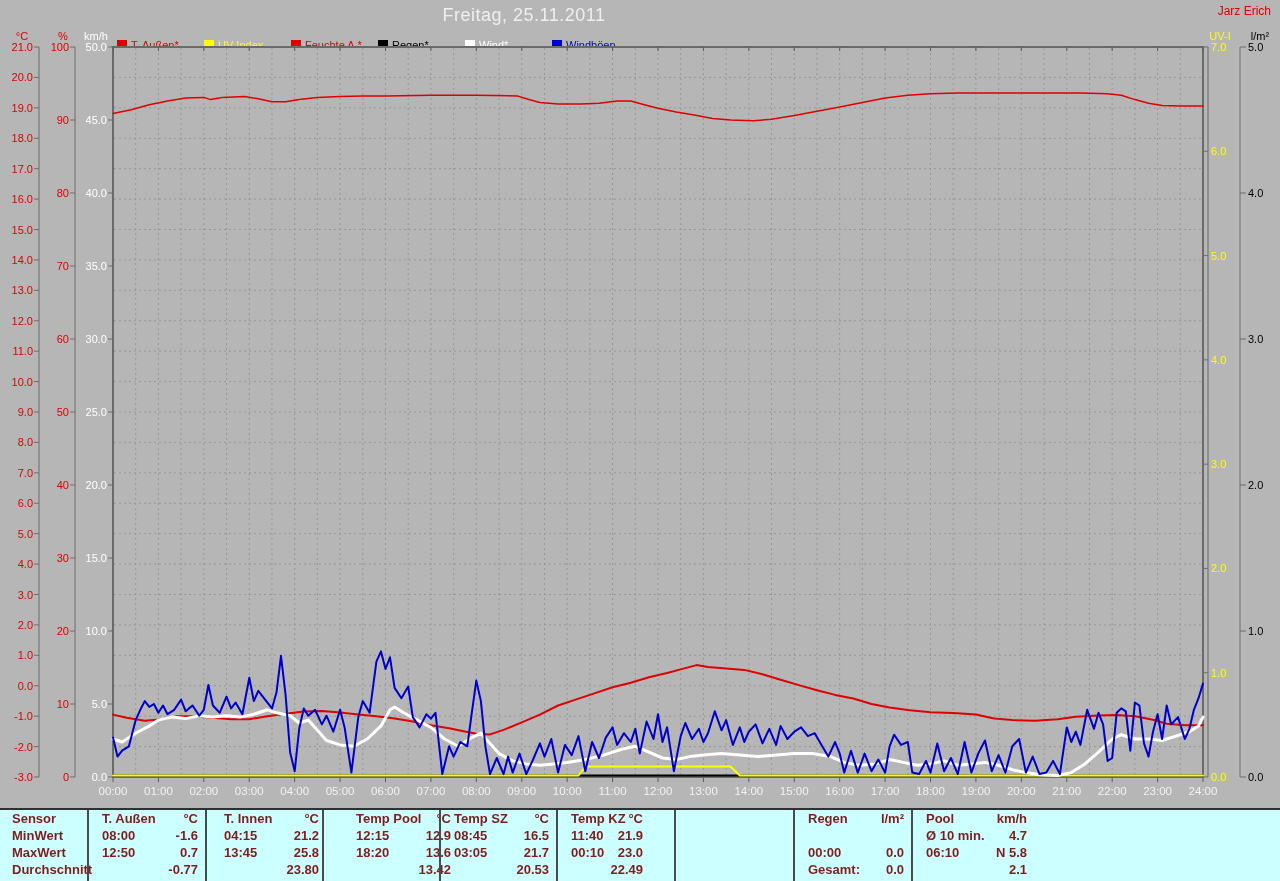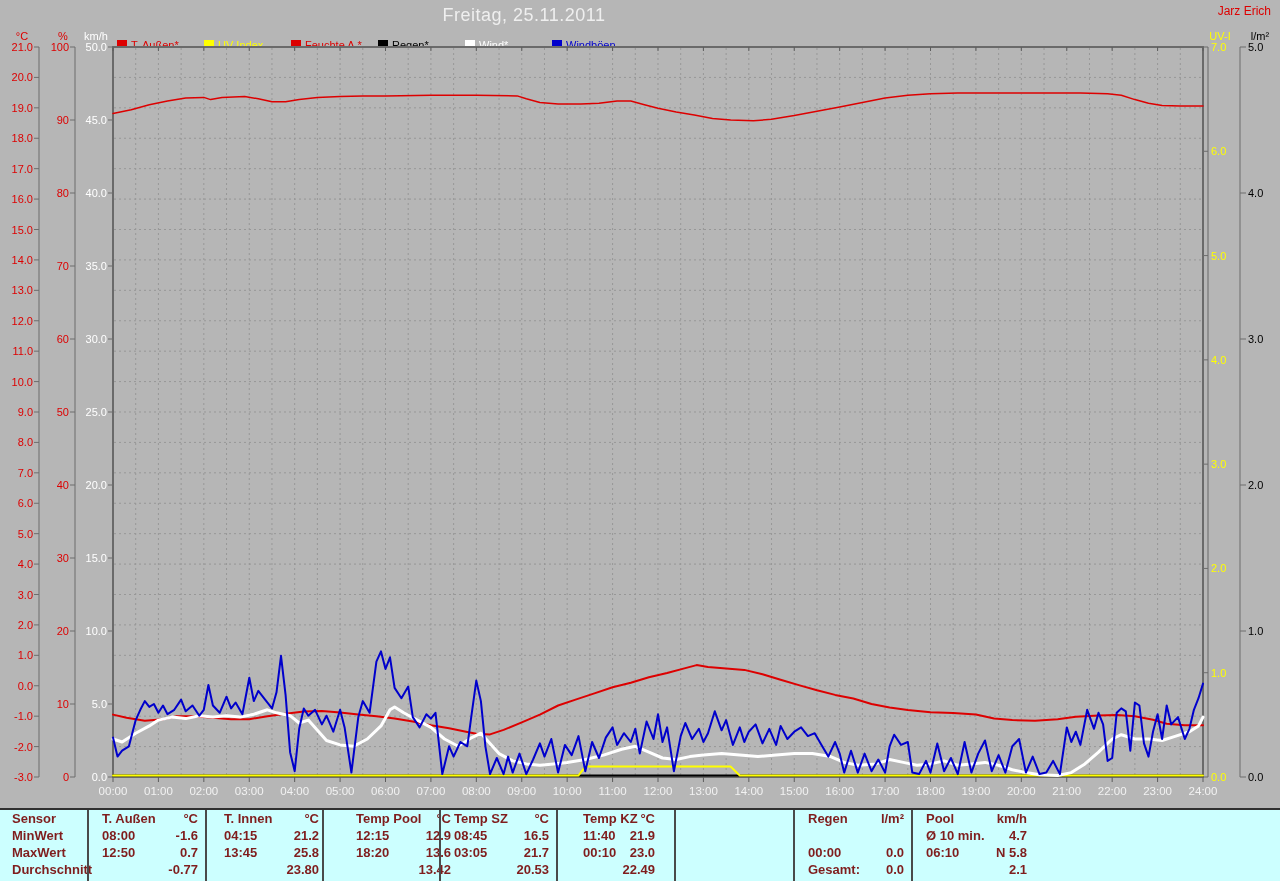--- a/index.html
+++ b/index.html
@@ -416,21 +416,21 @@
       </div>
       <div class="trow">
         <span class="lft">03:05</span>
         <span>21.7</span>
       </div>
       <div class="trow">
         <span class="lft"></span>
         <span>20.53</span>
       </div>
     </div>
-    <div class="tcol" style="left: 569px; width: 94px;">
+    <div class="tcol" style="left: 557px; width: 94px;">
       <div class="trow">
         <span class="lft">Temp KZ</span>
         <span>°C</span>
       </div>
       <div class="trow">
         <span class="lft">11:40</span>
         <span>21.9</span>
       </div>
       <div class="trow">
         <span class="lft">00:10</span>

